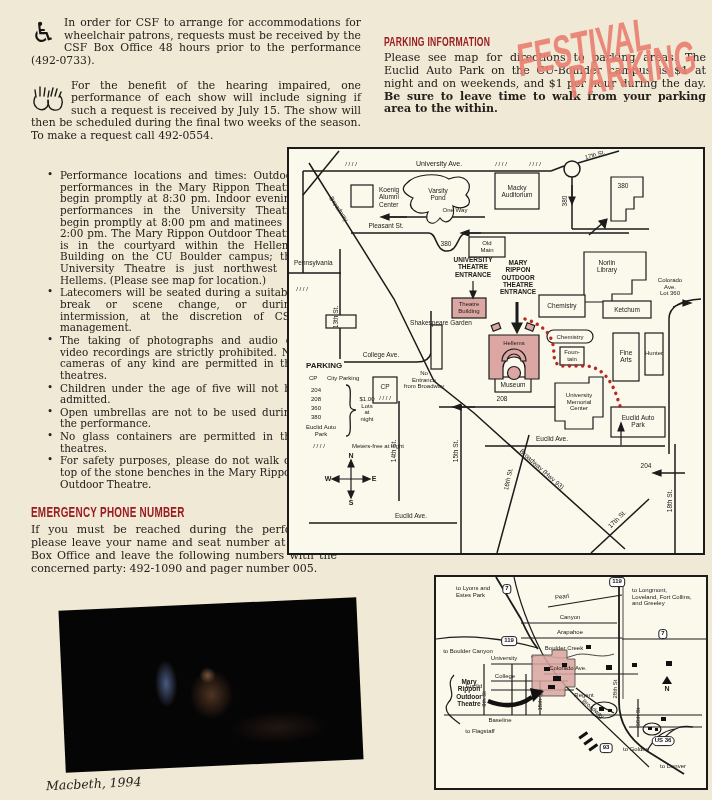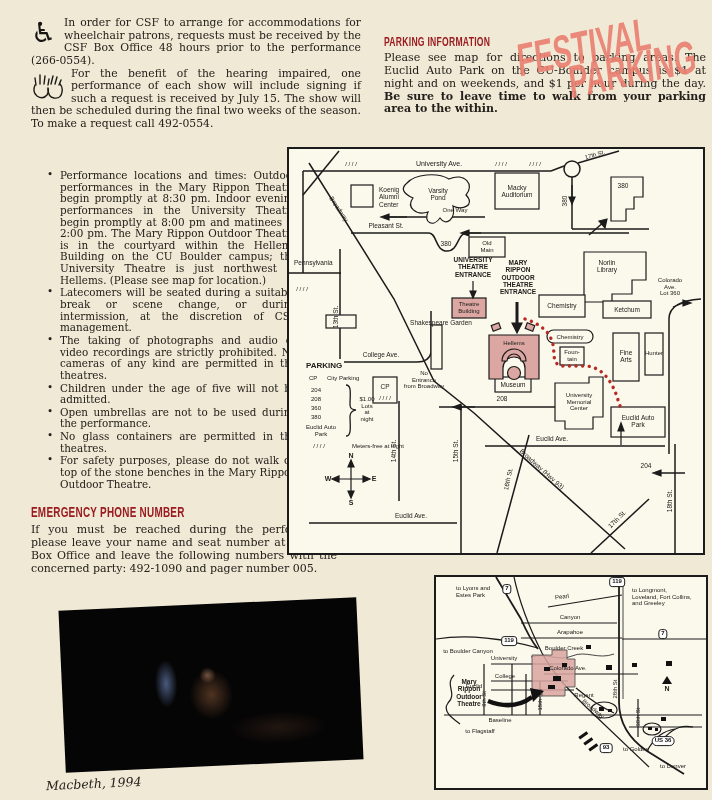--- a/index.html
+++ b/index.html
@@ -45,23 +45,23 @@
   .icon-hands{float:left;margin:3px 8px 0 0}
 </style>
 </head>
 <body>
 
 <div class="page">
 
   <section style="position:absolute;left:31px;top:17px;width:330px">
     <div class="body-txt">
       <span class="icon-wheelchair">♿</span>
-      <span>In order for CSF to arrange for accommodations for wheelchair patrons, requests must be received by the CSF Box Office 48 hours prior to the performance (266-0554).</span>
+      <span>In order for CSF to arrange for accommodations for wheelchair patrons, requests must be received by the CSF Box Office 48 hours prior to the performance (492-0733).</span>
     </div>
-    <div class="body-txt" style="margin-top:0">
+    <div class="body-txt" style="margin-top:12px">
       <span class="icon-hands">
         <svg width="32" height="30" viewBox="0 0 32 30">
           <g fill="none" stroke="#1c1a17" stroke-width="1.4" stroke-linecap="round">
             <path d="M4,14 q-3,7 2,11 q6,4 10,-1 q2,-3 1,-7"></path>
             <path d="M5,14 l-1,-7 M9,13 l0,-9 M13,13 l1,-8 M17,14 l1,-6"></path>
             <path d="M17,18 q0,8 6,9 q7,1 8,-6 q1,-5 -2,-8"></path>
             <path d="M20,13 l2,-8 M24,13 l2,-7 M28,14 l2,-5"></path>
           </g>
         </svg>
       </span>

